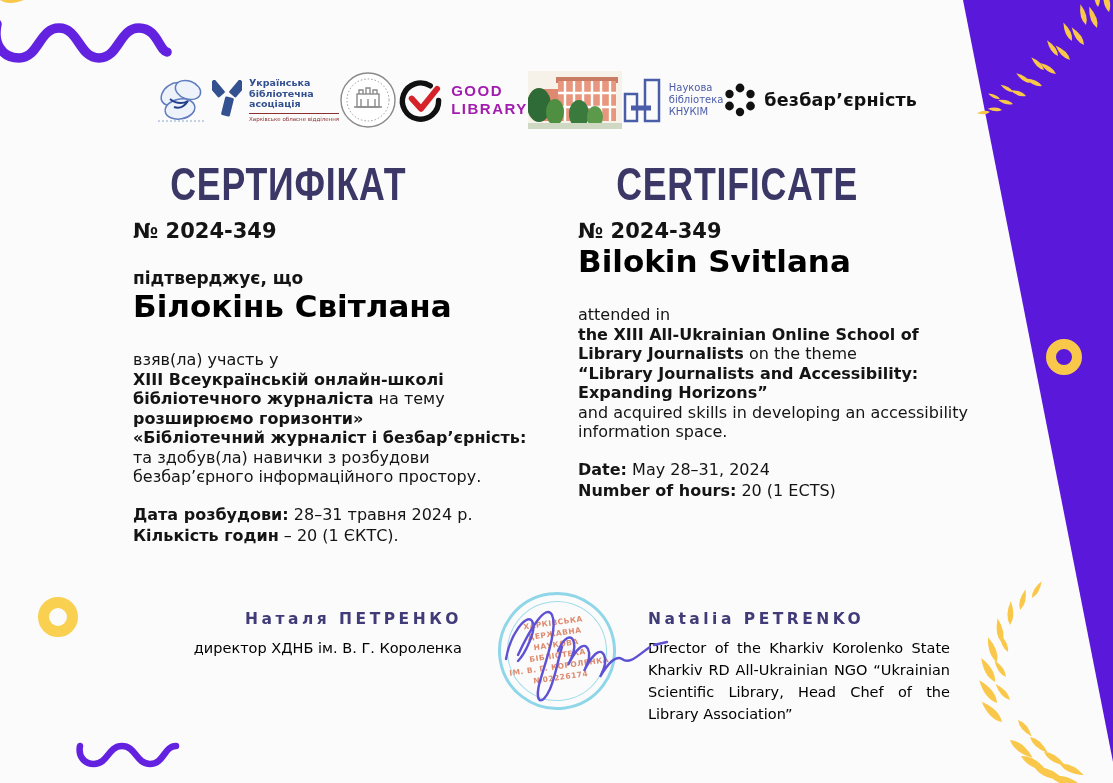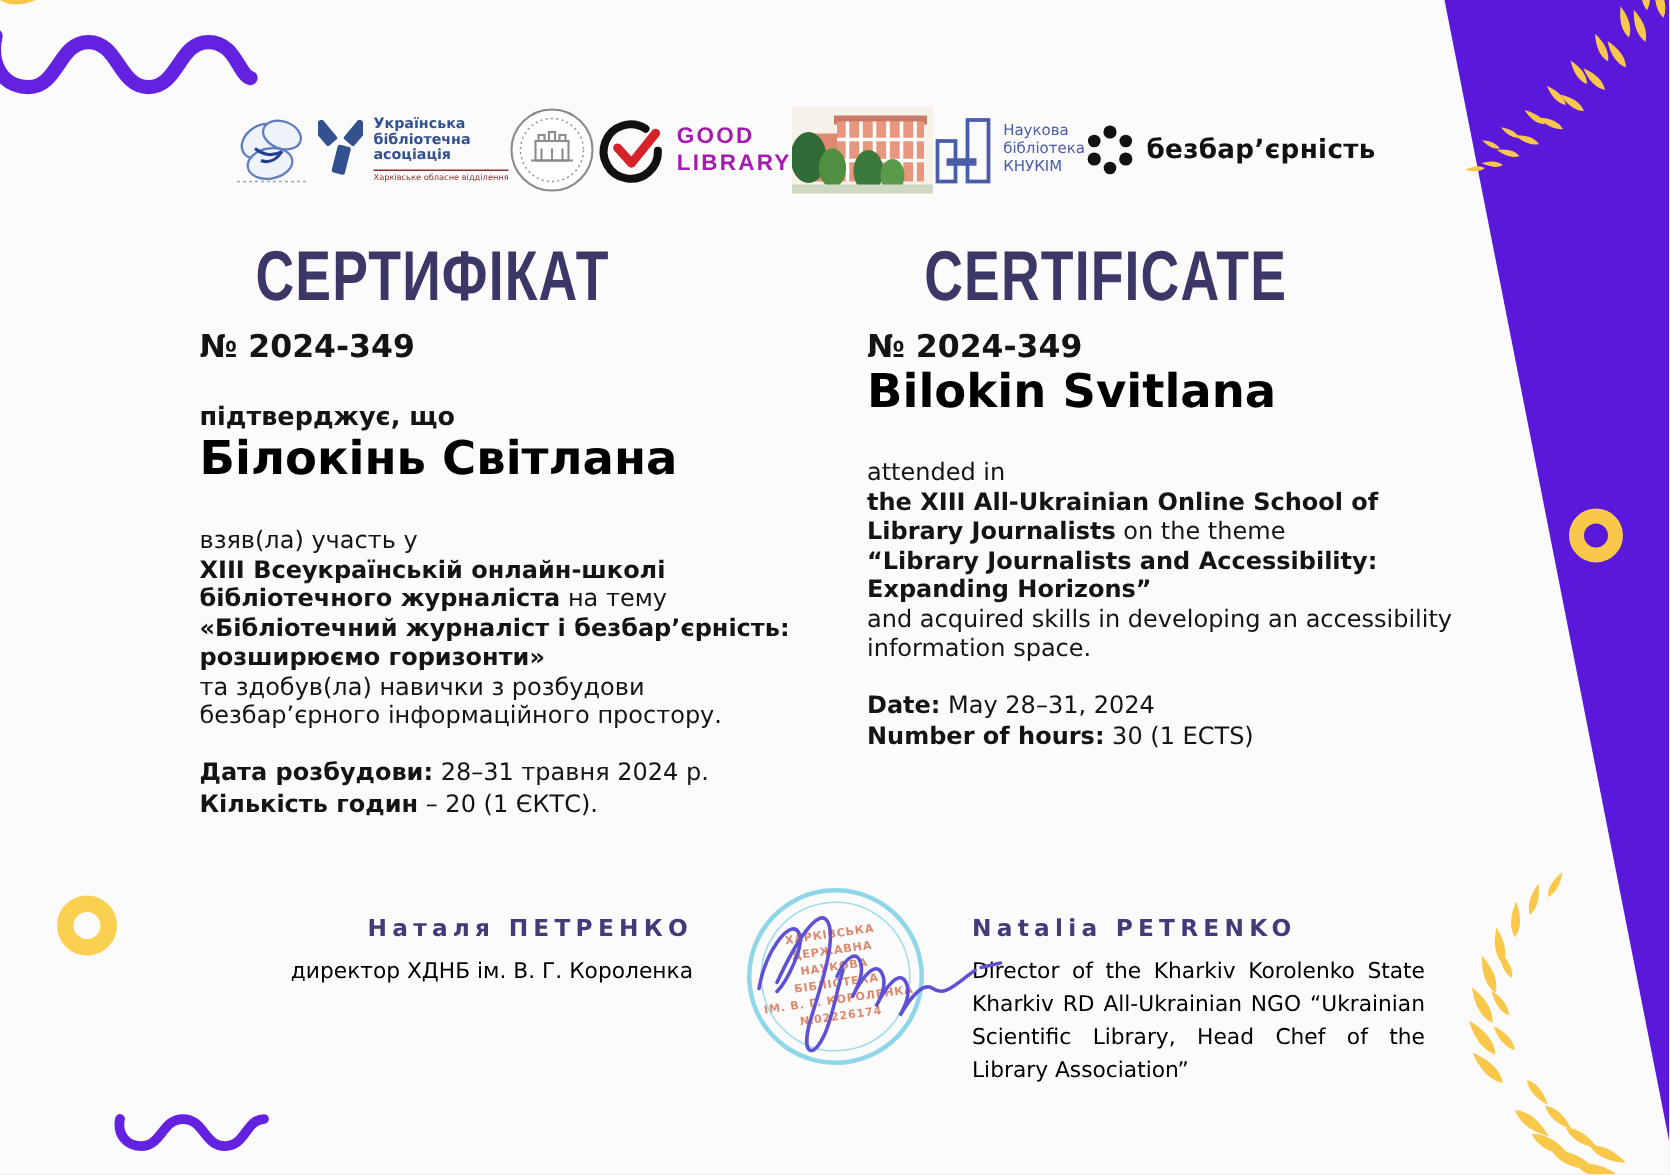--- a/index.html
+++ b/index.html
@@ -227,22 +227,22 @@
 
   <section class="col col-left">
     <h1 class="cert-title">СЕРТИФІКАТ</h1>
     <div class="cert-number">№ 2024-349</div>
     <div class="confirms">підтверджує, що</div>
     <div class="recipient">Білокінь Світлана</div>
     <div class="body">
         <div class="tline"><span>взяв(ла) участь у</span></div>
         <div class="tline"><span class="b">XIII Всеукраїнській онлайн-школі</span></div>
         <div class="tline"><span class="b">бібліотечного журналіста</span><span> на тему</span></div>
+        <div class="tline"><span class="b">розширюємо горизонти»</span></div>
         <div class="tline"><span class="b">«Бібліотечний журналіст і безбар’єрність:</span></div>
-        <div class="tline"><span class="b">розширюємо горизонти»</span></div>
         <div class="tline"><span>та здобув(ла) навички з розбудови</span></div>
         <div class="tline"><span>безбар’єрного інформаційного простору.</span></div>
       </div>
     <div class="details">
         <div class="tline"><span class="b">Дата розбудови:</span><span> 28–31 травня 2024 р.</span></div>
         <div class="tline"><span class="b">Кількість годин</span><span> – 20 (1 ЄКТС).</span></div>
       </div>
   </section>
 
   <section class="col col-right">
@@ -253,21 +253,21 @@
         <div class="tline"><span>attended in</span></div>
         <div class="tline"><span class="b">the XIII All-Ukrainian Online School of</span></div>
         <div class="tline"><span class="b">Library Journalists</span><span> on the theme</span></div>
         <div class="tline"><span class="b">“Library Journalists and Accessibility:</span></div>
         <div class="tline"><span class="b">Expanding Horizons”</span></div>
         <div class="tline"><span>and acquired skills in developing an accessibility</span></div>
         <div class="tline"><span>information space.</span></div>
       </div>
     <div class="details">
         <div class="tline"><span class="b">Date:</span><span> May 28–31, 2024</span></div>
-        <div class="tline"><span class="b">Number of hours:</span><span> 30 (1 ECTS)</span></div>
+        <div class="tline"><span class="b">Number of hours:</span><span> 20 (1 ECTS)</span></div>
       </div>
   </section>
 
   <div class="sig sig-left">
     <div class="sig-name">Наталя ПЕТРЕНКО</div>
     <div class="roles">
         <div>директор ХДНБ ім. В. Г. Короленка</div>
       </div>
   </div>
 

